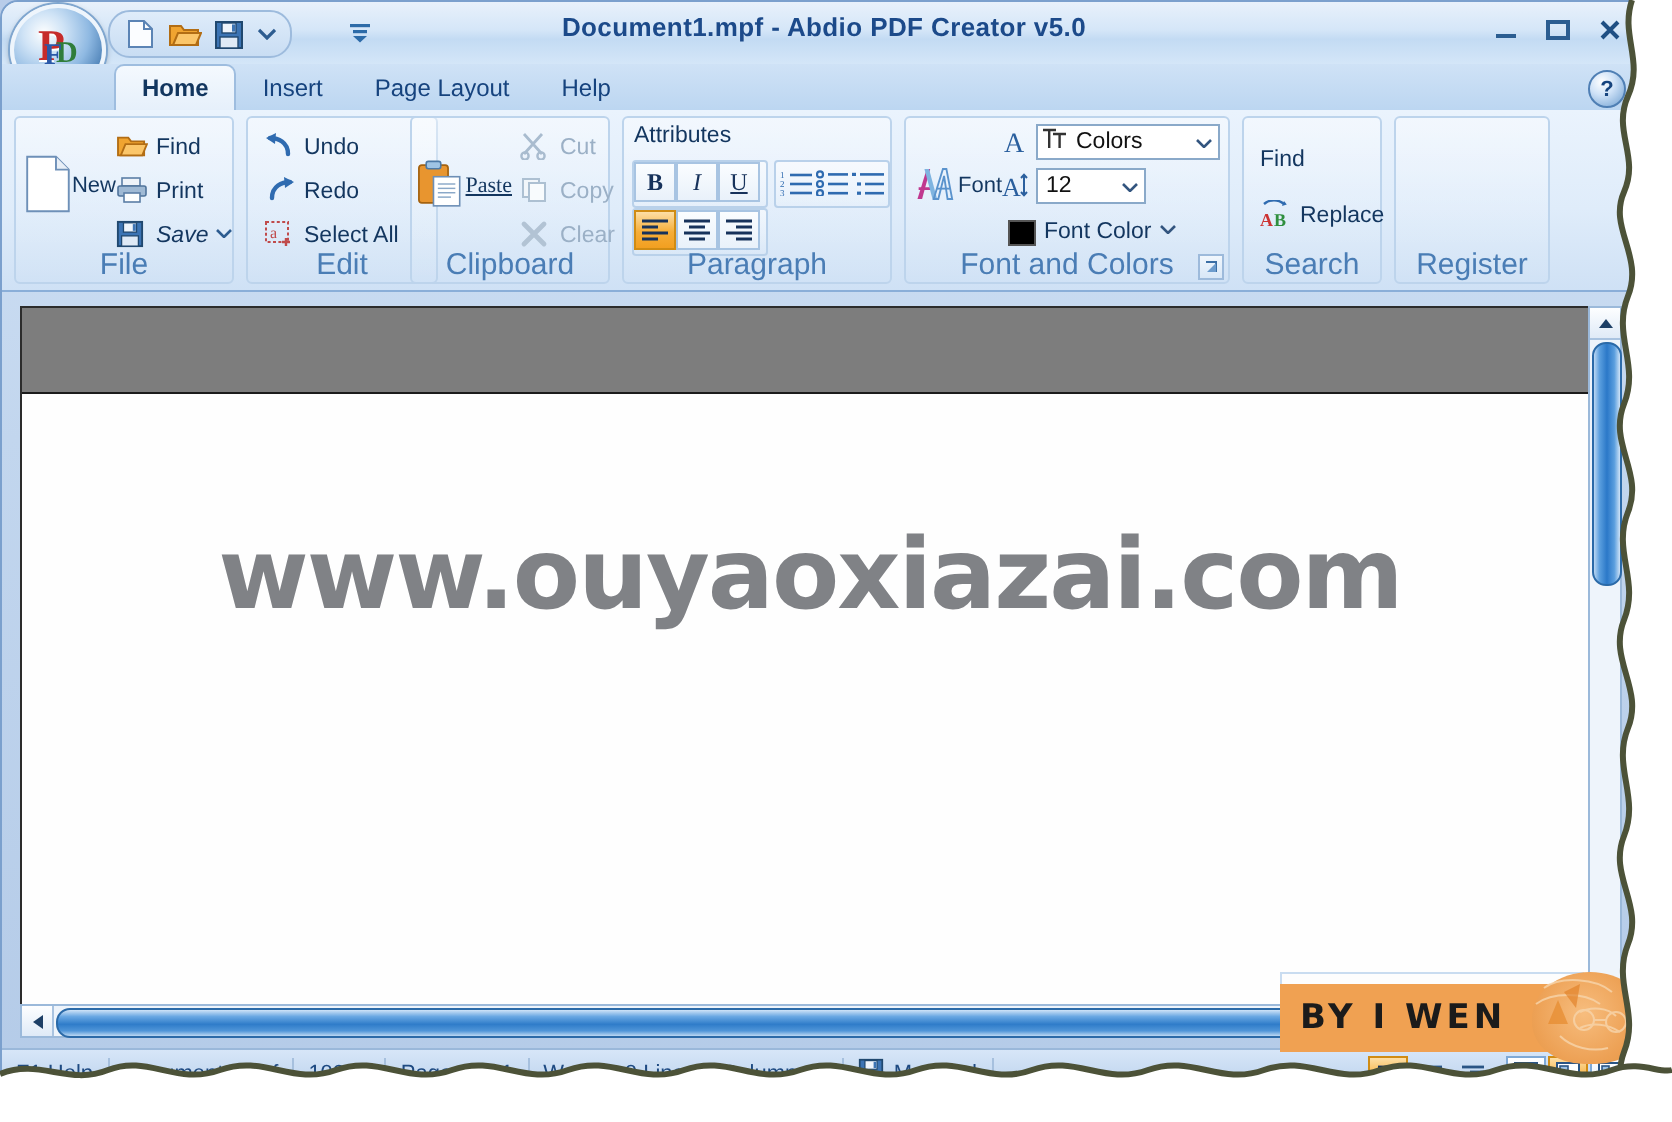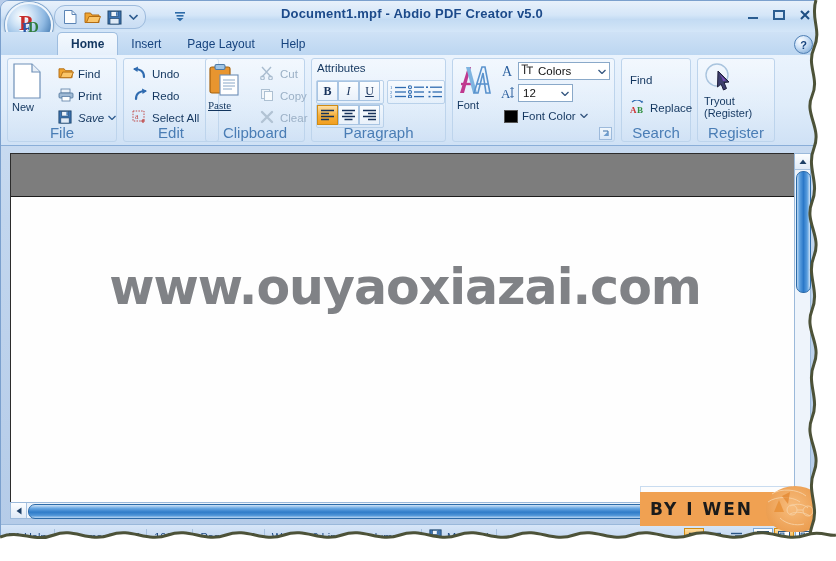--- a/index.html
+++ b/index.html
@@ -108,21 +108,21 @@
     border:1px solid #bdd4ec;border-radius:3px;
     background:linear-gradient(180deg,rgba(255,255,255,.42) 0%,rgba(255,255,255,.12) 55%,rgba(255,255,255,0) 100%);
   }
   .group-label{
     position:absolute;bottom:1px;left:0;right:0;text-align:center;
     font-size:15px;color:#4a7db5;
   }
   .gcontent{position:absolute;left:0;right:0;top:2px;bottom:17px;}
   
   .bigbtn{
-    position:absolute;display:flex;flex-direction:column;align-items:flex-start;
+    position:absolute;display:flex;align-items:center;
     justify-content:flex-start;cursor:pointer;border:1px solid transparent;border-radius:3px;
   }
   .bigbtn .lbl{font-size:11px;color:#13365f;margin-top:2px;}
   
   .cmd{
     position:absolute;display:flex;align-items:center;gap:4px;
     font-size:11.5px;color:#13365f;cursor:pointer;white-space:nowrap;
     border:1px solid transparent;border-radius:3px;padding:1px 2px;height:16px;
   }
   .cmd.disabled{color:#9bb0c6;cursor:default;}
@@ -621,20 +621,21 @@
           <div class="cmd" style="left:49px;top:46px;">
             <span class="swatch" style="background:#000000;"></span>
             <span>Font Color</span>
             <span class="icn" style="width:9px;flex:0 0 9px;">
               <svg width="8" height="5" viewBox="0 0 8 5">
                   <path d="M0.5 1 L4 4.5 L7.5 1" fill="none" stroke="#33557f" stroke-width="1.3"></path>
                 </svg>
             </span>
           </div>
         </div>
+        <div class="group-label">Font and Colors</div>
         <div class="dlglaunch">
           <svg width="8" height="8" viewBox="0 0 8 8">
               <path d="M1 1 H6 V6" fill="none" stroke="#3a6ea5" stroke-width="1"></path>
               <path d="M6 6 L1.5 6 L6 1.5 Z" fill="#6d9ccd"></path>
             </svg>
         </div>
       </div>
 
       <div class="group" style="left:620px;width:70px;">
         <div class="group-inner"></div>
@@ -652,31 +653,20 @@
               </svg>
             </span>
             <span>Replace</span>
           </div>
         </div>
         <div class="group-label">Search</div>
       </div>
 
       <div class="group" style="left:696px;width:78px;">
         <div class="group-inner"></div>
-        <div class="gcontent">
-          <div class="bigbtn" style="left:6px;top:2px;width:64px;height:60px;">
-            <svg width="34" height="30" viewBox="0 0 34 30">
-              <circle cx="13" cy="12" r="11" fill="none" stroke="#a9c4de" stroke-width="1.4"></circle>
-              <path d="M14 8 L25 19 L20 19.5 L22.5 25.5 L19.5 27 L17 20.8 L13.5 24 Z" fill="#3d3f6e" stroke="#1e1f3a" stroke-width="1"></path>
-              <path d="M15.5 11 L22 17.5 L19 18 L18 15 Z" fill="#7b4fbd"></path>
-            </svg>
-            <span class="lbl">Tryout</span>
-            <span class="lbl" style="margin-top:0;">(Register)</span>
-          </div>
-        </div>
         <div class="group-label">Register</div>
       </div>
     </div>
 
     <div class="docarea">
       <div class="docband"></div>
       <div class="docpage">
         <div class="watermark">www.ouyaoxiazai.com</div>
       </div>
     </div>

